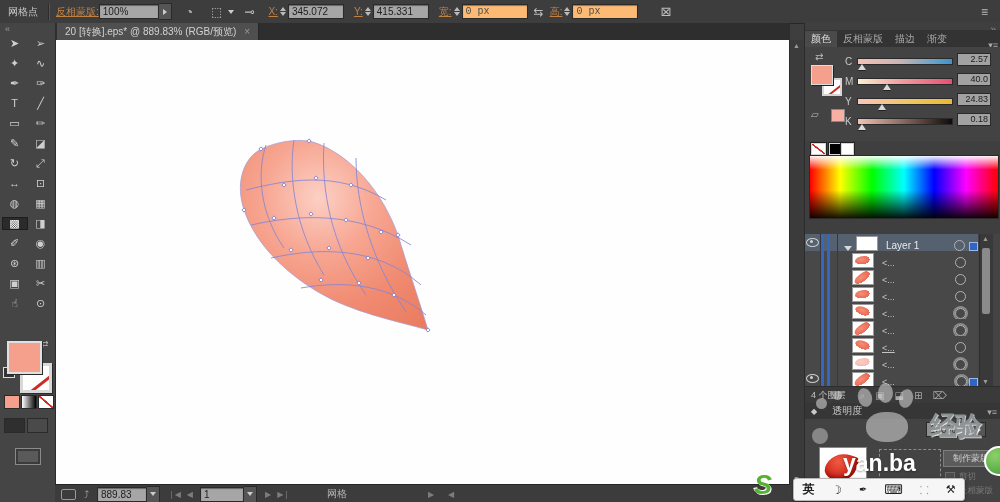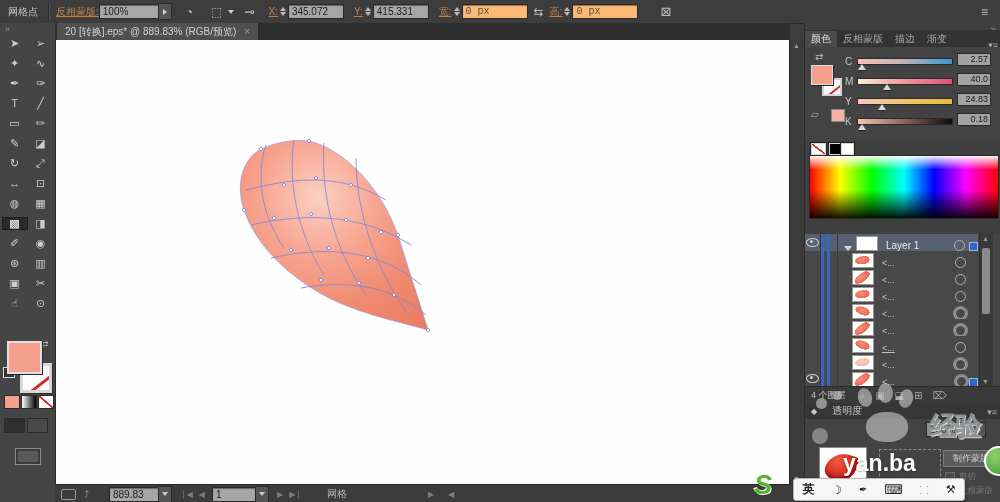--- a/index.html
+++ b/index.html
@@ -284,21 +284,21 @@
 
   <div id="vscroll" class="abs">
     <span class="scr-arrow" style="top:2px">▲</span>
     <div class="thumb"></div>
     <span class="scr-arrow" style="bottom:2px">▼</span>
   </div>
 
   <div id="statusbar" class="abs">
     <span class="sb-icon" style="margin-left:6px;width:13px;height:9px;border:1px solid #9a9a9a;border-radius:2px;display:inline-block"></span>
     <span class="sb-icon">⤴</span>
-    <span class="field" style="width:42px;margin-left:16px">889.83</span>
+    <span class="field" style="width:42px;margin-left:4px">889.83</span>
     <span class="drop-btn">
         <span class="tri-d"></span>
       </span>
     <span class="sb-dim" style="margin-left:8px">❘◀</span>
     <span class="sb-dim">◀</span>
     <span class="field" style="width:36px;margin-left:4px">1</span>
     <span class="drop-btn">
         <span class="tri-d"></span>
       </span>
     <span class="sb-dim" style="margin-left:8px">▶</span>

